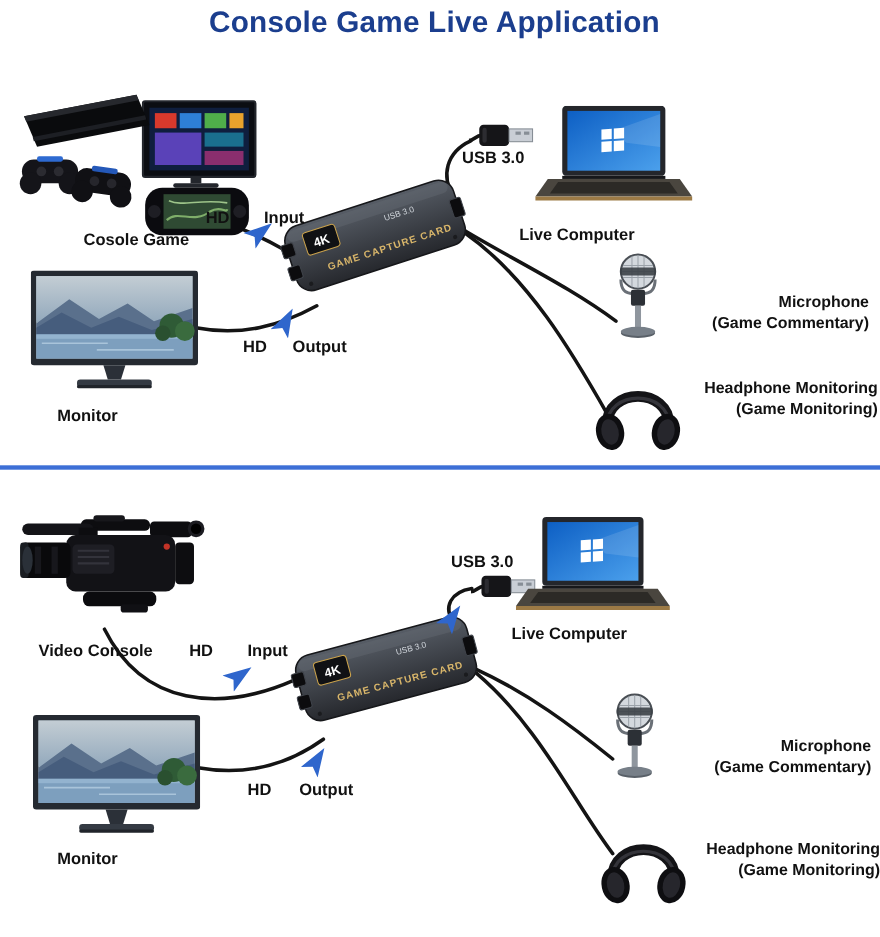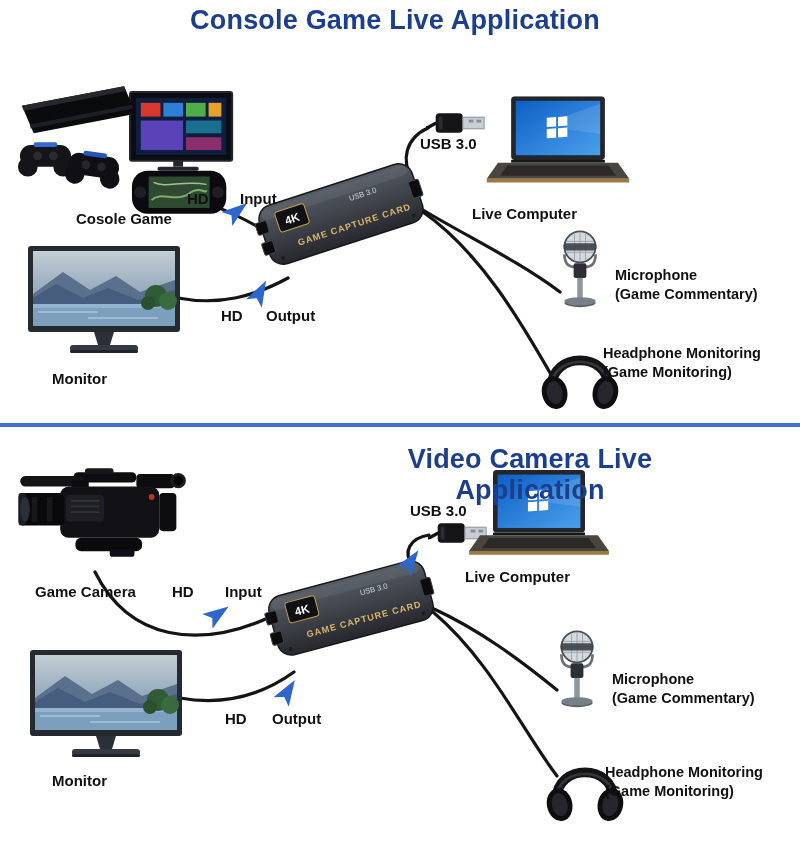--- a/index.html
+++ b/index.html
@@ -4,21 +4,21 @@
 <style>
   * { margin:0; padding:0; box-sizing:border-box; }
   html,body { background:#ffffff; }
   body { font-family:"Liberation Sans", sans-serif; }
   .page { position:relative; width:800px; height:852px; background:#fff; overflow:hidden; }
   section { position:absolute; left:0; width:800px; }
   .sec-top { top:0; height:424px; }
   .sec-bottom { top:428px; height:424px; }
   .title { position:absolute; font-weight:bold; font-size:27px; color:#1b3e8e; text-align:center; letter-spacing:0.2px; z-index:6; }
   .lbl { position:absolute; font-size:15px; font-weight:600; color:#111; white-space:nowrap; z-index:6; }
-  .caption { position:absolute; font-size:14.5px; font-weight:600; color:#111; text-align:left; line-height:1.3; z-index:6; }
+  .caption { position:absolute; font-size:14.5px; font-weight:600; color:#111; text-align:right; line-height:1.3; z-index:6; }
   .caption span { display:block; }
   .center { }
   .art { position:absolute; z-index:3; }
   .wires { position:absolute; left:0; top:0; z-index:1; pointer-events:none; }
   .wires path { stroke:#141414; stroke-width:3.2; fill:none; stroke-linecap:round; }
   .arrow { position:absolute; z-index:5; }
   .divider { position:absolute; left:0; top:423px; width:800px; height:4px; background:#3d6fd6; z-index:7; }
   .card-rot { transform-origin:50% 50%; }
 </style>
 </head>
@@ -253,34 +253,33 @@
       </svg>
     <div class="caption" style="left:603px; top:344px; width:195px;">
       <span>Headphone Monitoring</span>
       <span>(Game Monitoring)</span>
     </div>
   </section>
 
   <div class="divider"></div>
 
   <section class="sec-bottom">
-    <h1 class="title" style="left:330px; top:16px; width:400px;">Video Camera Live Application</h1>
 
     <svg class="wires" width="800" height="424">
       <path d="M95,144 C130,214 200,220 268,190"></path>
       <path d="M180,270 C225,278 262,267 294,244"></path>
       <path d="M413,138 C402,124 410,110 429,107"></path>
       <path d="M432,180 C480,202 520,232 557,262"></path>
       <path d="M433,184 C490,232 522,302 557,348"></path>
     </svg>
 
     <svg class="art" style="left:18px; top:27px;" width="172" height="119" viewBox="0 0 180 125">
         <use href="#sym-camera"></use>
       </svg>
-    <div class="lbl" style="left:35px; top:155px;">Game Camera</div>
+    <div class="lbl" style="left:35px; top:155px;">Video Console</div>
 
     <div class="lbl" style="left:172px; top:155px;">HD</div>
     <div class="lbl" style="left:225px; top:155px;">Input</div>
     <svg class="arrow" style="left:205px; top:177px; transform:rotate(-35deg);" width="26" height="18">
         <use href="#sym-arrow"></use>
       </svg>
 
     <svg class="art card-rot" style="left:265px; top:134px; transform:rotate(-15deg);" width="172" height="92" viewBox="0 0 180 96">
         <use href="#sym-card"></use>
       </svg>

